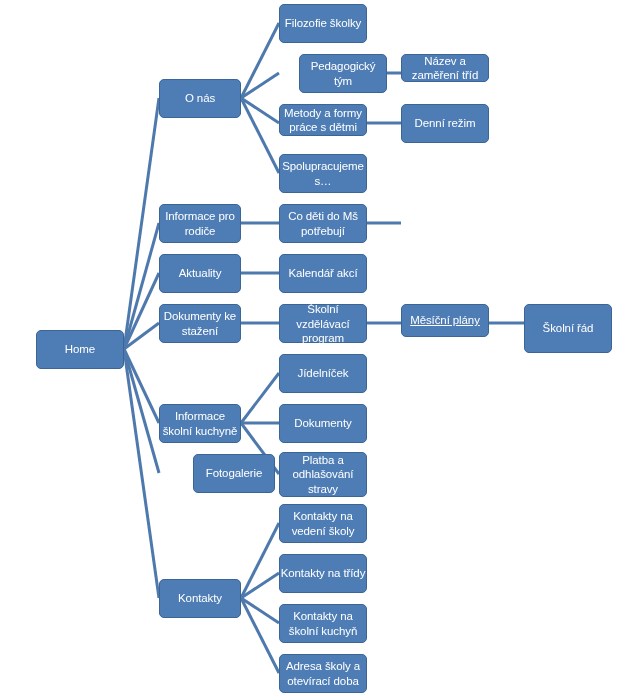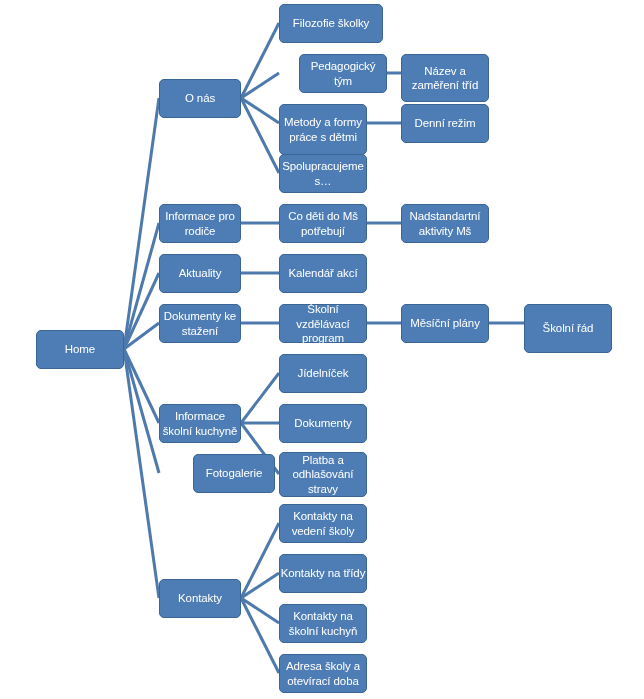--- a/index.html
+++ b/index.html
@@ -96,27 +96,27 @@
     </div>
     <div class="node wrap" style="left: 159px; top: 404px; width: 82px; height: 39px; background: rgb(78, 125, 181); border-color: rgb(58, 101, 149); color: rgb(255, 255, 255);">
       <span>Informace školní kuchyně</span>
     </div>
     <div class="node" style="left: 159px; top: 454px; width: 82px; height: 39px; background: rgb(78, 125, 181); border-color: rgb(58, 101, 149); color: rgb(255, 255, 255); margin-left: 34px;">
       <span>Fotogalerie</span>
     </div>
     <div class="node" style="left: 159px; top: 579px; width: 82px; height: 39px; background: rgb(78, 125, 181); border-color: rgb(58, 101, 149); color: rgb(255, 255, 255);">
       <span>Kontakty</span>
     </div>
-    <div class="node wrap" style="left: 279px; top: 4px; width: 104px; height: 39px; background: rgb(78, 125, 181); border-color: rgb(58, 101, 149); color: rgb(255, 255, 255);">
+    <div class="node wrap" style="left: 279px; top: 4px; width: 88px; height: 39px; background: rgb(78, 125, 181); border-color: rgb(58, 101, 149); color: rgb(255, 255, 255);">
       <span>Filozofie školky</span>
     </div>
     <div class="node wrap" style="left: 279px; top: 54px; width: 88px; height: 39px; background: rgb(78, 125, 181); border-color: rgb(58, 101, 149); color: rgb(255, 255, 255); margin-left: 20px;">
       <span>Pedagogický tým</span>
     </div>
-    <div class="node wrap" style="left: 279px; top: 104px; width: 88px; height: 51px; background: rgb(78, 125, 181); border-color: rgb(58, 101, 149); color: rgb(255, 255, 255);">
+    <div class="node wrap" style="left: 279px; top: 104px; width: 88px; height: 32px; background: rgb(78, 125, 181); border-color: rgb(58, 101, 149); color: rgb(255, 255, 255);">
       <span>Metody a formy práce s dětmi</span>
     </div>
     <div class="node wrap" style="left: 279px; top: 154px; width: 88px; height: 39px; background: rgb(78, 125, 181); border-color: rgb(58, 101, 149); color: rgb(255, 255, 255);">
       <span>Spolupracujeme s…</span>
     </div>
     <div class="node wrap" style="left: 279px; top: 204px; width: 88px; height: 39px; background: rgb(78, 125, 181); border-color: rgb(58, 101, 149); color: rgb(255, 255, 255);">
       <span>Co děti do Mš potřebují</span>
     </div>
     <div class="node wrap" style="left: 279px; top: 254px; width: 88px; height: 39px; background: rgb(78, 125, 181); border-color: rgb(58, 101, 149); color: rgb(255, 255, 255);">
       <span>Kalendář akcí</span>
@@ -138,28 +138,25 @@
     </div>
     <div class="node wrap" style="left: 279px; top: 554px; width: 88px; height: 39px; background: rgb(78, 125, 181); border-color: rgb(58, 101, 149); color: rgb(255, 255, 255);">
       <span>Kontakty na třídy</span>
     </div>
     <div class="node wrap" style="left: 279px; top: 604px; width: 88px; height: 39px; background: rgb(78, 125, 181); border-color: rgb(58, 101, 149); color: rgb(255, 255, 255);">
       <span>Kontakty na školní kuchyň</span>
     </div>
     <div class="node wrap" style="left: 279px; top: 654px; width: 88px; height: 39px; background: rgb(78, 125, 181); border-color: rgb(58, 101, 149); color: rgb(255, 255, 255);">
       <span>Adresa školy a otevírací doba</span>
     </div>
-    <div class="node wrap" style="left: 401px; top: 54px; width: 88px; height: 48px; background: rgb(78, 125, 181); border-color: rgb(58, 101, 149); color: rgb(255, 255, 255);">
+    <div class="node wrap" style="left: 401px; top: 54px; width: 88px; height: 28px; background: rgb(78, 125, 181); border-color: rgb(58, 101, 149); color: rgb(255, 255, 255);">
       <span>Název a zaměření tříd</span>
     </div>
     <div class="node" style="left: 401px; top: 104px; width: 88px; height: 39px; background: rgb(78, 125, 181); border-color: rgb(58, 101, 149); color: rgb(255, 255, 255);">
       <span>Denní režim</span>
     </div>
-    <div class="node wrap" style="left: 401px; top: 204px; width: 88px; height: 39px; background: rgb(78, 125, 181); border-color: rgb(58, 101, 149); color: rgb(255, 255, 255);">
-      <span>Nadstandartní aktivity Mš</span>
-    </div>
-    <div class="node wrap" style="left: 401px; top: 304px; width: 88px; height: 39px; background: rgb(78, 125, 181); border-color: rgb(58, 101, 149); color: rgb(255, 255, 255);">
+    <div class="node wrap" style="left: 401px; top: 304px; width: 88px; height: 33px; background: rgb(78, 125, 181); border-color: rgb(58, 101, 149); color: rgb(255, 255, 255); text-decoration: underline;">
       <span>Měsíční plány</span>
     </div>
     <div class="node" style="left: 524px; top: 304px; width: 88px; height: 49px; background: rgb(78, 125, 181); border-color: rgb(58, 101, 149); color: rgb(255, 255, 255);">
       <span>Školní řád</span>
     </div>
   </div>
 
 </body></html>

